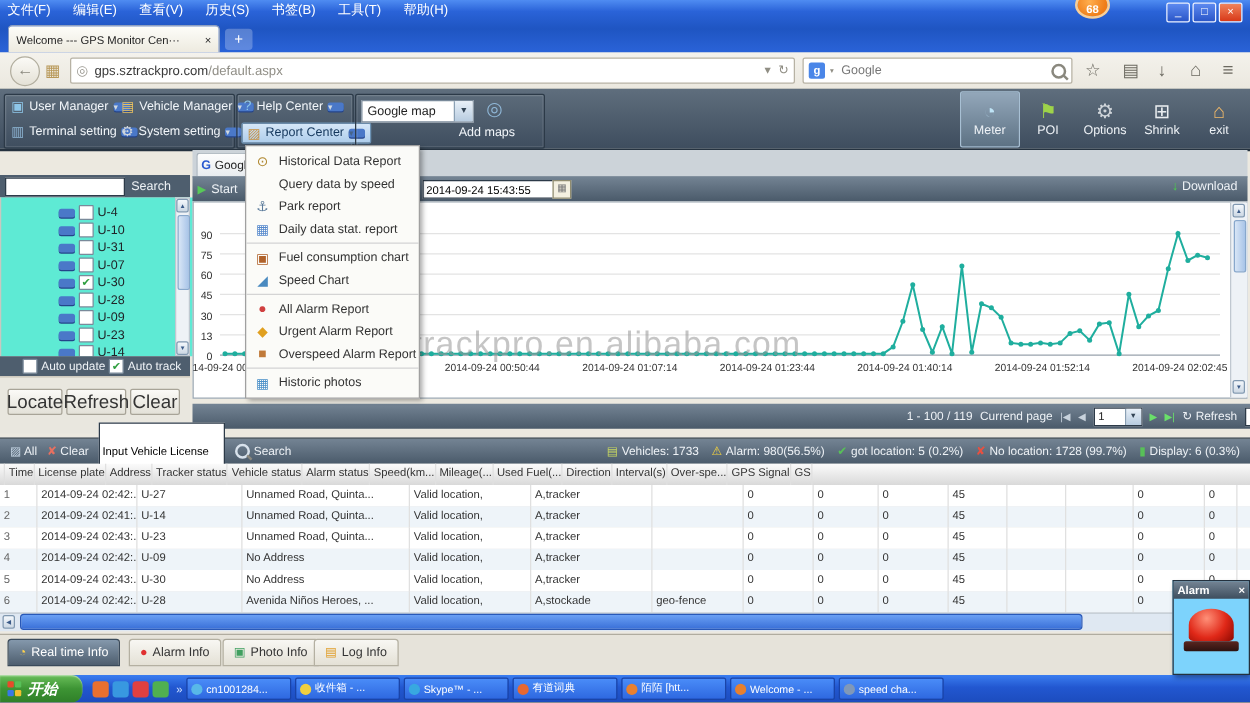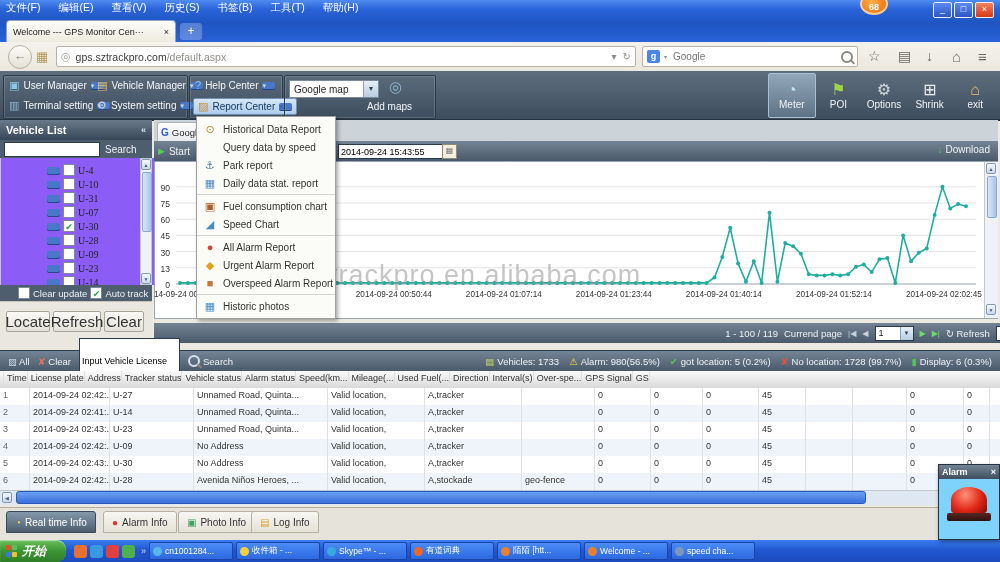--- a/index.html
+++ b/index.html
@@ -46,21 +46,21 @@
   .bigicons{left:768px;top:73px;width:230px;height:45px;display:flex;}
   .bigbtn{flex:1;display:flex;flex-direction:column;align-items:center;justify-content:center;color:#eef2f6;font-size:10px;gap:1px;}
   .bigbtn .bic{font-size:16px;line-height:17px;}
   .bigbtn.sel{background:linear-gradient(#93a7ba,#5d7284);border:1px solid #a8c0d4;border-radius:2px;}
   
   .side-hd{left:0;top:120px;width:152px;height:20px;background:linear-gradient(#6b7a8a,#36465600);background:linear-gradient(#6b7a8a,#364656);color:#fff;font-weight:bold;font-size:11px;display:flex;align-items:center;padding:0 6px;box-sizing:border-box;}
   .side-hd .coll{margin-left:auto;font-size:9px;color:#d8e2ec;}
   .side-search{left:0;top:140px;width:152px;height:18px;background:#4e5e6e;display:flex;align-items:center;gap:5px;padding:0 4px;box-sizing:border-box;}
   .side-search input{width:90px;height:13px;border:1px solid #2c3a48;font-size:9px;font-family:inherit;padding:0 2px;}
   .side-search .lb{color:#eef2f6;font-size:10px;}
-  .vlist{left:0;top:158px;width:168px;height:127px;background:#8b5cf6;overflow:hidden;padding-top:5px;box-sizing:border-box;border-left:1px solid #c8c8c0;font-family:Liberation Serif, serif;}
+  .vlist{left:0;top:158px;width:168px;height:127px;background:#5eead4;overflow:hidden;padding-top:5px;box-sizing:border-box;border-left:1px solid #c8c8c0;}
   .vitem{display:flex;align-items:center;gap:3px;height:14px;padding-left:46px;}
   .car{width:13px;height:7px;background:#4a78c8;border-radius:2px;box-shadow:0 1px 0 #24448a;flex:none;}
   .cb{width:10px;height:10px;background:#fff;border:1px solid #7a8a9a;border-radius:1px;flex:none;text-align:center;}
   .cb i{font-style:normal;color:#2e9e3e;font-size:9px;line-height:9px;}
   .vlabel{font-size:10px;color:#202428;}
   .vscroll{left:140px;top:158px;width:12px;height:127px;background:#eef2f6;border:1px solid #c0c8d0;box-sizing:border-box;}
   .sbarrow{position:absolute;width:10px;height:11px;background:linear-gradient(#f4f8fc,#ccd8e4);border:1px solid #8098b0;border-radius:2px;font-size:5px;text-align:center;line-height:10px;color:#3a5a88;box-sizing:border-box;}
   .sbthumb{position:absolute;background:linear-gradient(90deg,#d8e6f6,#a8c4e8);border:1px solid #88a8cc;border-radius:2px;}
   .autobar{left:0;top:285px;width:152px;height:16px;background:#4e5e6e;display:flex;align-items:center;gap:3px;padding:0 2px 0 18px;box-sizing:border-box;color:#eef2f6;font-size:9.5px;white-space:nowrap;}
   .sidebtns{left:0;top:301px;width:152px;height:45px;background:#e9e7df;border-top:1px solid #c8c4b6;}
@@ -246,24 +246,20 @@
     <div class="bigbtn">
       <span class="bic" style="color: rgb(232, 236, 239);">⊞</span>
       <span>Shrink</span>
     </div>
     <div class="bigbtn">
       <span class="bic" style="color: rgb(240, 184, 104);">⌂</span>
       <span>exit</span>
     </div>
   </div>
 
-  <div class="abs side-hd">
-    <span>Vehicle List</span>
-    <span class="coll">«</span>
-  </div>
   <div class="abs side-search">
     <input value="" style="">
     <span class="lb">Search</span>
   </div>
   <div class="abs vlist">
 
       <div class="vitem">
         <span class="car"></span>
         <span class="cb"><i></i></span>
         <span class="vlabel">U-4</span>
@@ -317,21 +313,21 @@
         <span class="vlabel">U-14</span>
       </div>
     </div>
   <div class="abs vscroll">
     <div class="sbarrow" style="left:0px;top:0px;">▲</div>
     <div class="sbthumb" style="left:1px;top:13px;width:8px;height:58px;"></div>
     <div class="sbarrow" style="left:0px;top:114px;">▼</div>
   </div>
   <div class="abs autobar">
     <span class="cb"><i></i></span>
-    <span>Clear update</span>
+    <span>Auto update</span>
     <span class="cb"><i>✔</i></span>
     <span>Auto track</span>
   </div>
   <div class="abs sidebtns">
     <div class="sbtn" style="left:6px;width:42px;">Locate</div>
     <div class="sbtn" style="left:53px;width:46px;">Refresh</div>
     <div class="sbtn" style="left:104px;width:38px;">Clear</div>
   </div>
 
   <div class="abs chart-tabs"></div>

